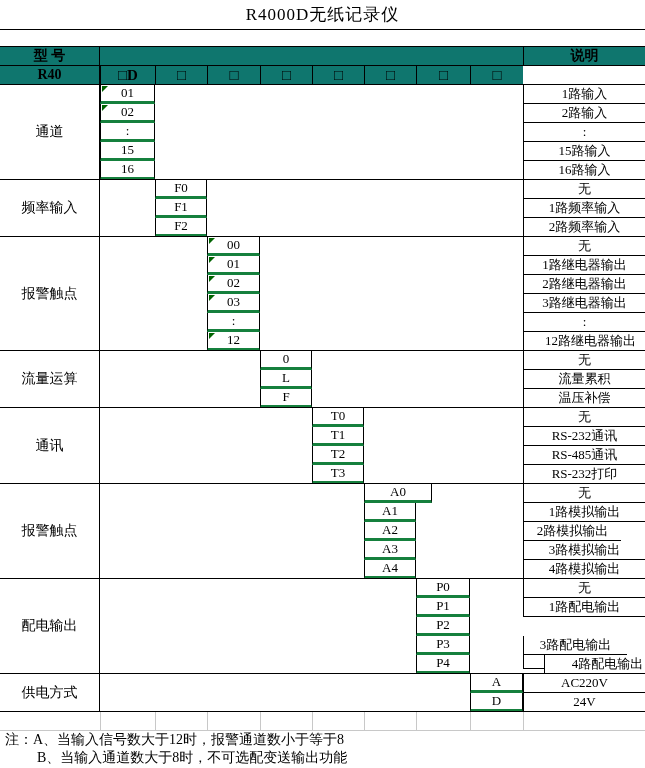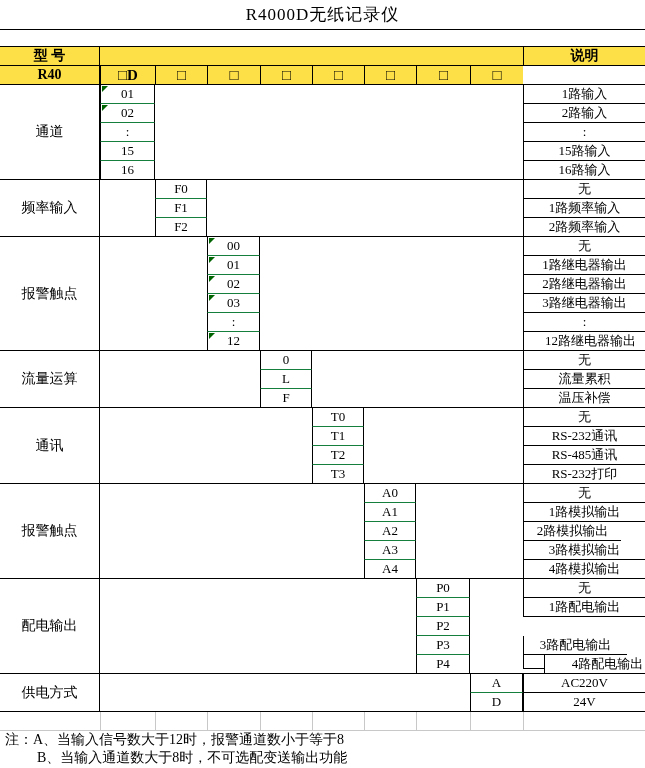--- a/index.html
+++ b/index.html
@@ -5,24 +5,24 @@
   html,body{margin:0;padding:0;background:#fff;}
   body{font-family:"Liberation Serif","DejaVu Serif",serif;}
   #page{position:relative;width:645px;height:768px;background:#ffffff;outline:1px solid #000;
         margin:0;overflow:hidden;font-size:13px;color:#000;}
   .abs{position:absolute;box-sizing:border-box;}
   .center{display:flex;align-items:center;justify-content:center;}
   #title-row{left:0;top:0;width:645px;height:30px;border-bottom:1px solid #000;
              font-size:17px;letter-spacing:1px;}
   .hline{height:1px;background:#000;left:0;width:645px;}
   .grayline{background:#c8c8c8;}
-  .hdr{background:#fde047;font-weight:bold;font-size:14px;}
+  .hdr{background:#0f766e;font-weight:bold;font-size:14px;}
   .cell-border-r{border-right:1px solid #000;}
   .cell-border-l{border-left:1px solid #000;}
-  .code-cell{border-left:1px solid #000;border-right:1px solid #000;border-bottom:1px solid #15803d;
+  .code-cell{border-left:1px solid #000;border-right:1px solid #000;border-bottom:3px solid #15803d;
              background:#fff;}
   .desc-cell{border-left:1px solid #000;border-bottom:1px solid #000;background:#fff;}
   .sec-label{font-size:14px;}
   .tri{position:absolute;left:1px;top:1px;width:0;height:0;
        border-top:6px solid #006400;border-right:6px solid transparent;}
   .note{font-size:14px;white-space:nowrap;}
   .vgrid{width:1px;top:712px;height:18px;background:#c8c8c8;}
 </style>
 </head>
 <body>
@@ -147,21 +147,21 @@
       <div class="abs center code-cell" style="left:312px;top:446px;width:52px;height:19px;">
         <div class="" style="">T2</div>
       </div>
       <div class="abs center desc-cell" style="left:523px;top:446px;width:122px;height:19px;">RS-485通讯</div>
       <div class="abs center code-cell" style="left:312px;top:465px;width:52px;height:19px;">
         <div class="" style="">T3</div>
       </div>
       <div class="abs center desc-cell" style="left:523px;top:465px;width:122px;height:19px;">RS-232打印</div>
       <div class="abs hline" style="top:483px;"></div>
       <div class="abs center sec-label cell-border-r" style="left:0;top:484px;width:100px;height:94px;">报警触点</div>
-      <div class="abs center code-cell" style="left:364px;top:484px;width:52px;height:19px;text-align:right;">
+      <div class="abs center code-cell" style="left:364px;top:484px;width:68px;height:19px;text-align:right;">
         <div class="" style="">A0</div>
       </div>
       <div class="abs center desc-cell" style="left:523px;top:484px;width:122px;height:19px;">无</div>
       <div class="abs center code-cell" style="left:364px;top:503px;width:52px;height:19px;">
         <div class="" style="">A1</div>
       </div>
       <div class="abs center desc-cell" style="left:523px;top:503px;width:122px;height:19px;">1路模拟输出</div>
       <div class="abs center code-cell" style="left:364px;top:522px;width:52px;height:19px;">
         <div class="" style="">A2</div>
       </div>

